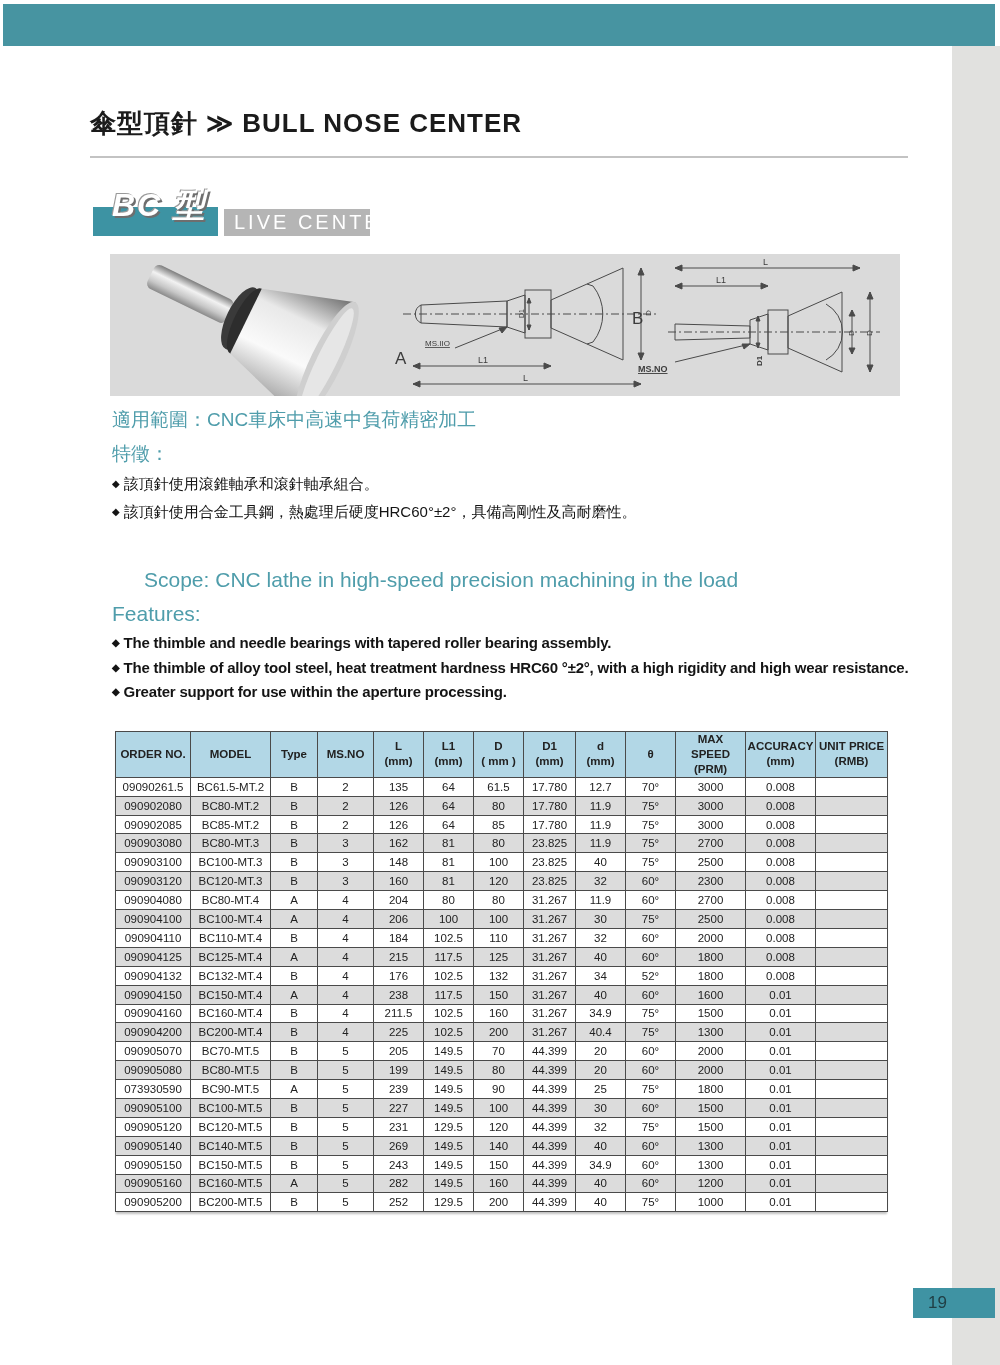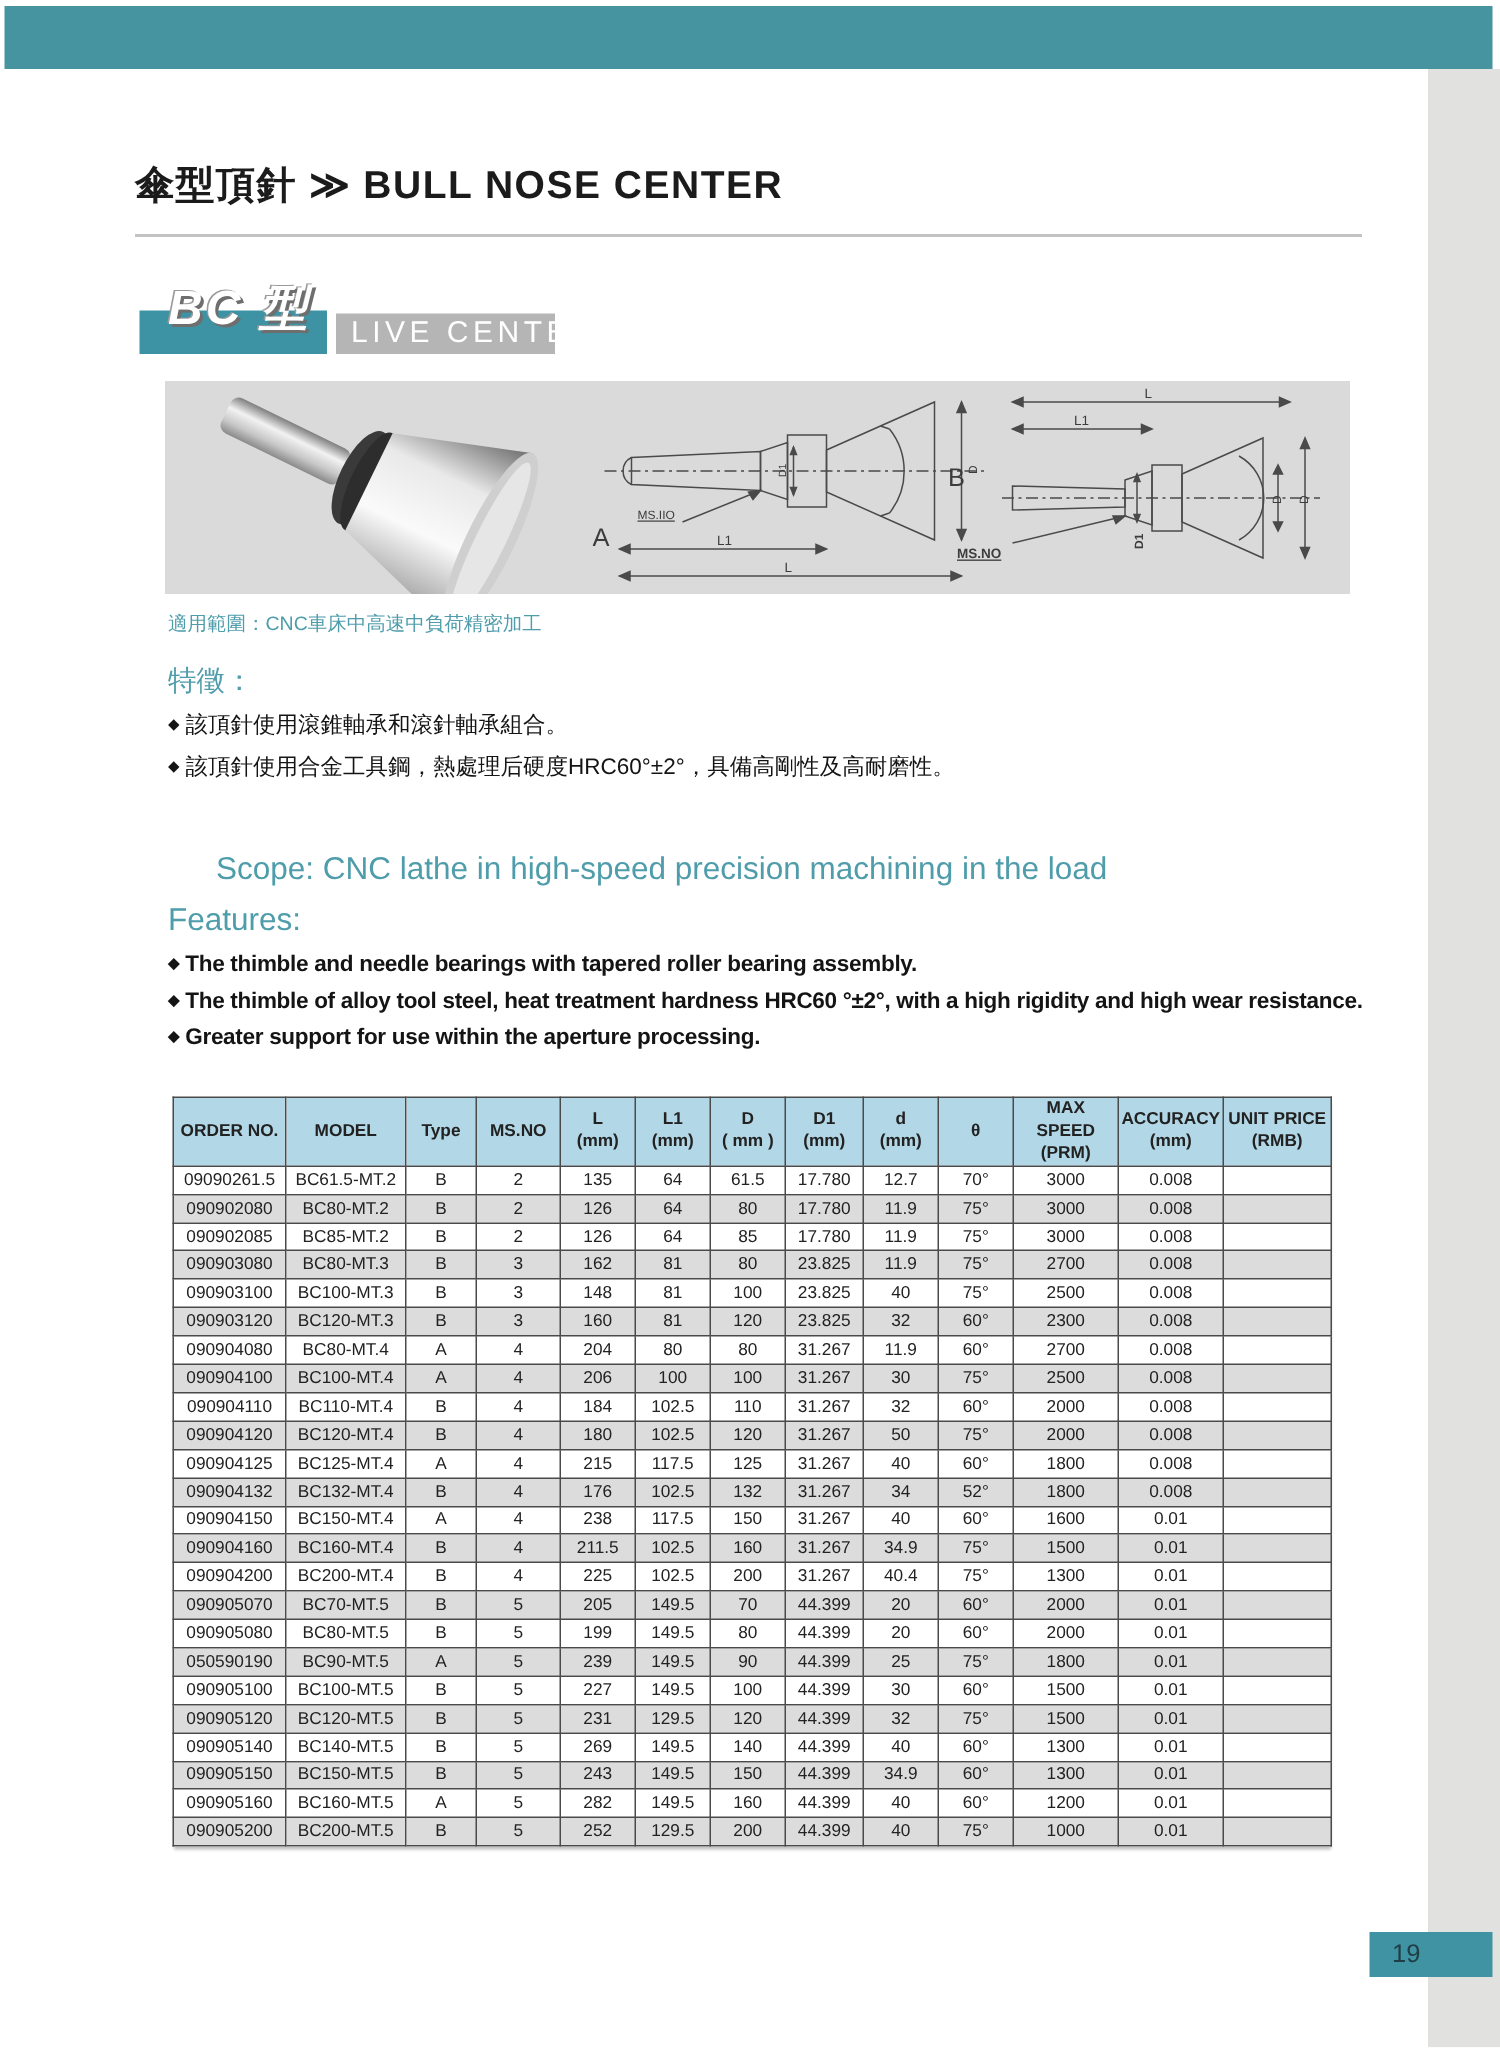--- a/index.html
+++ b/index.html
@@ -16,21 +16,21 @@
   .bc-badge { position:absolute; left:93px; top:207px; width:125px; height:29px; background:#3d93a3; }
   .bc-text { position:absolute; left:112px; top:184px; font-size:32px; font-style:italic; font-weight:bold; color:#ffffff;
              text-shadow:2px 2px 0 #6e6e6e, -1px -1px 0 #9a9a9a; letter-spacing:2px;text-align:center; }
   .live-badge { position:absolute; left:224px; top:209px; width:146px; height:27px; background:#b5b5b5;
                 color:#ffffff; font-size:20px; letter-spacing:3px; line-height:27px; padding-left:10px; white-space:nowrap; }
 
   .image-panel { position:absolute; left:110px; top:254px; width:790px; height:142px; background:#dadada; }
   .image-panel svg { position:absolute; top:0; }
   .drawing text { font-family:"Liberation Sans", sans-serif; fill:#3c3c3c; }
 
-  .zh-scope { position:absolute; left:112px; top:407px; font-size:13px; color:#4f9dab; }
+  .zh-scope { position:absolute; left:112px; top:407px; font-size:19px; color:#4f9dab; }
   .zh-feat  { position:absolute; left:112px; top:441px; font-size:19px; color:#4f9dab; }
   .bullets  { position:absolute; left:112px; list-style:none; }
   .bullets li { white-space:nowrap; }
   .bullets .bchar { font-size:10px; vertical-align:2px; margin-right:4px; }
   #zh-bullets { top:470px; font-size:15px; color:#141414; line-height:28px; }
   #en-bullets { top:631px; font-size:15px; color:#141414; line-height:24.5px; font-weight:bold; letter-spacing:-0.2px; }
   .en-scope { position:absolute; left:112px; top:568px; font-size:21px; color:#4f9dab;margin-left:32px; }
   .en-feat  { position:absolute; left:112px; top:602px; font-size:21px; color:#4f9dab; }
 
   .table-wrap { position:absolute; left:115px; top:731px; }
@@ -362,35 +362,20 @@
             <td>102.5</td>
             <td>110</td>
             <td>31.267</td>
             <td>32</td>
             <td>60°</td>
             <td>2000</td>
             <td>0.008</td>
             <td></td>
           </tr>
           <tr>
-            <td>090904120</td>
-            <td>BC120-MT.4</td>
-            <td>B</td>
-            <td>4</td>
-            <td>180</td>
-            <td>102.5</td>
-            <td>120</td>
-            <td>31.267</td>
-            <td>50</td>
-            <td>75°</td>
-            <td>2000</td>
-            <td>0.008</td>
-            <td></td>
-          </tr>
-          <tr>
             <td>090904125</td>
             <td>BC125-MT.4</td>
             <td>A</td>
             <td>4</td>
             <td>215</td>
             <td>117.5</td>
             <td>125</td>
             <td>31.267</td>
             <td>40</td>
             <td>60°</td>
@@ -482,21 +467,21 @@
             <td>149.5</td>
             <td>80</td>
             <td>44.399</td>
             <td>20</td>
             <td>60°</td>
             <td>2000</td>
             <td>0.01</td>
             <td></td>
           </tr>
           <tr>
-            <td>050590190</td>
+            <td>073930590</td>
             <td>BC90-MT.5</td>
             <td>A</td>
             <td>5</td>
             <td>239</td>
             <td>149.5</td>
             <td>90</td>
             <td>44.399</td>
             <td>25</td>
             <td>75°</td>
             <td>1800</td>

